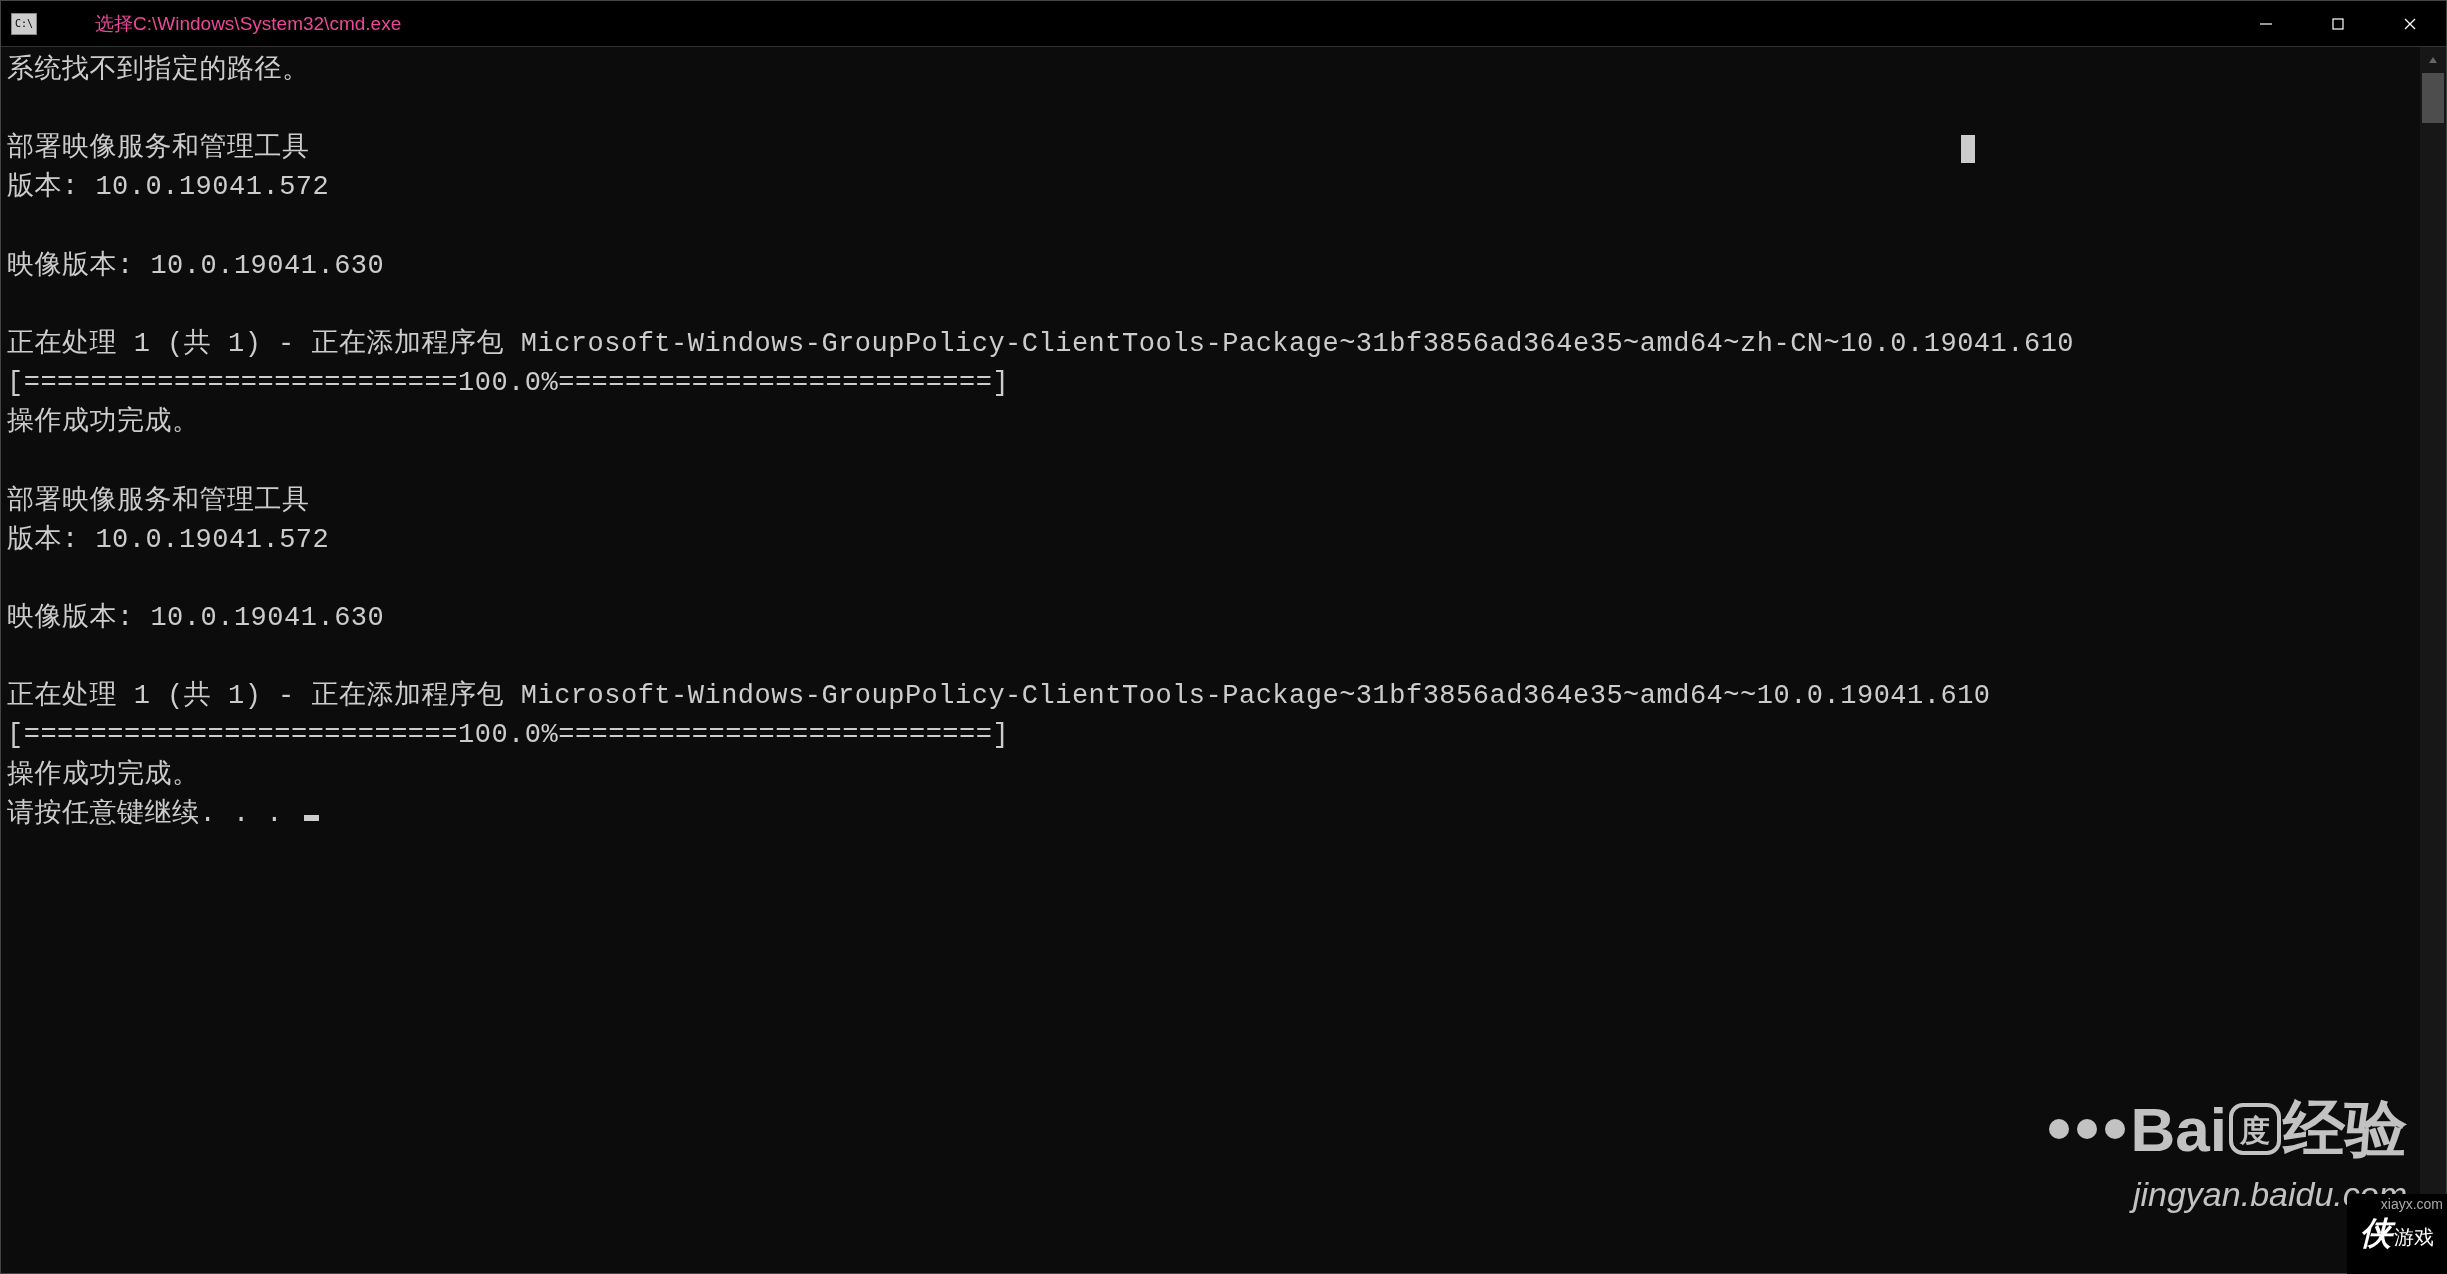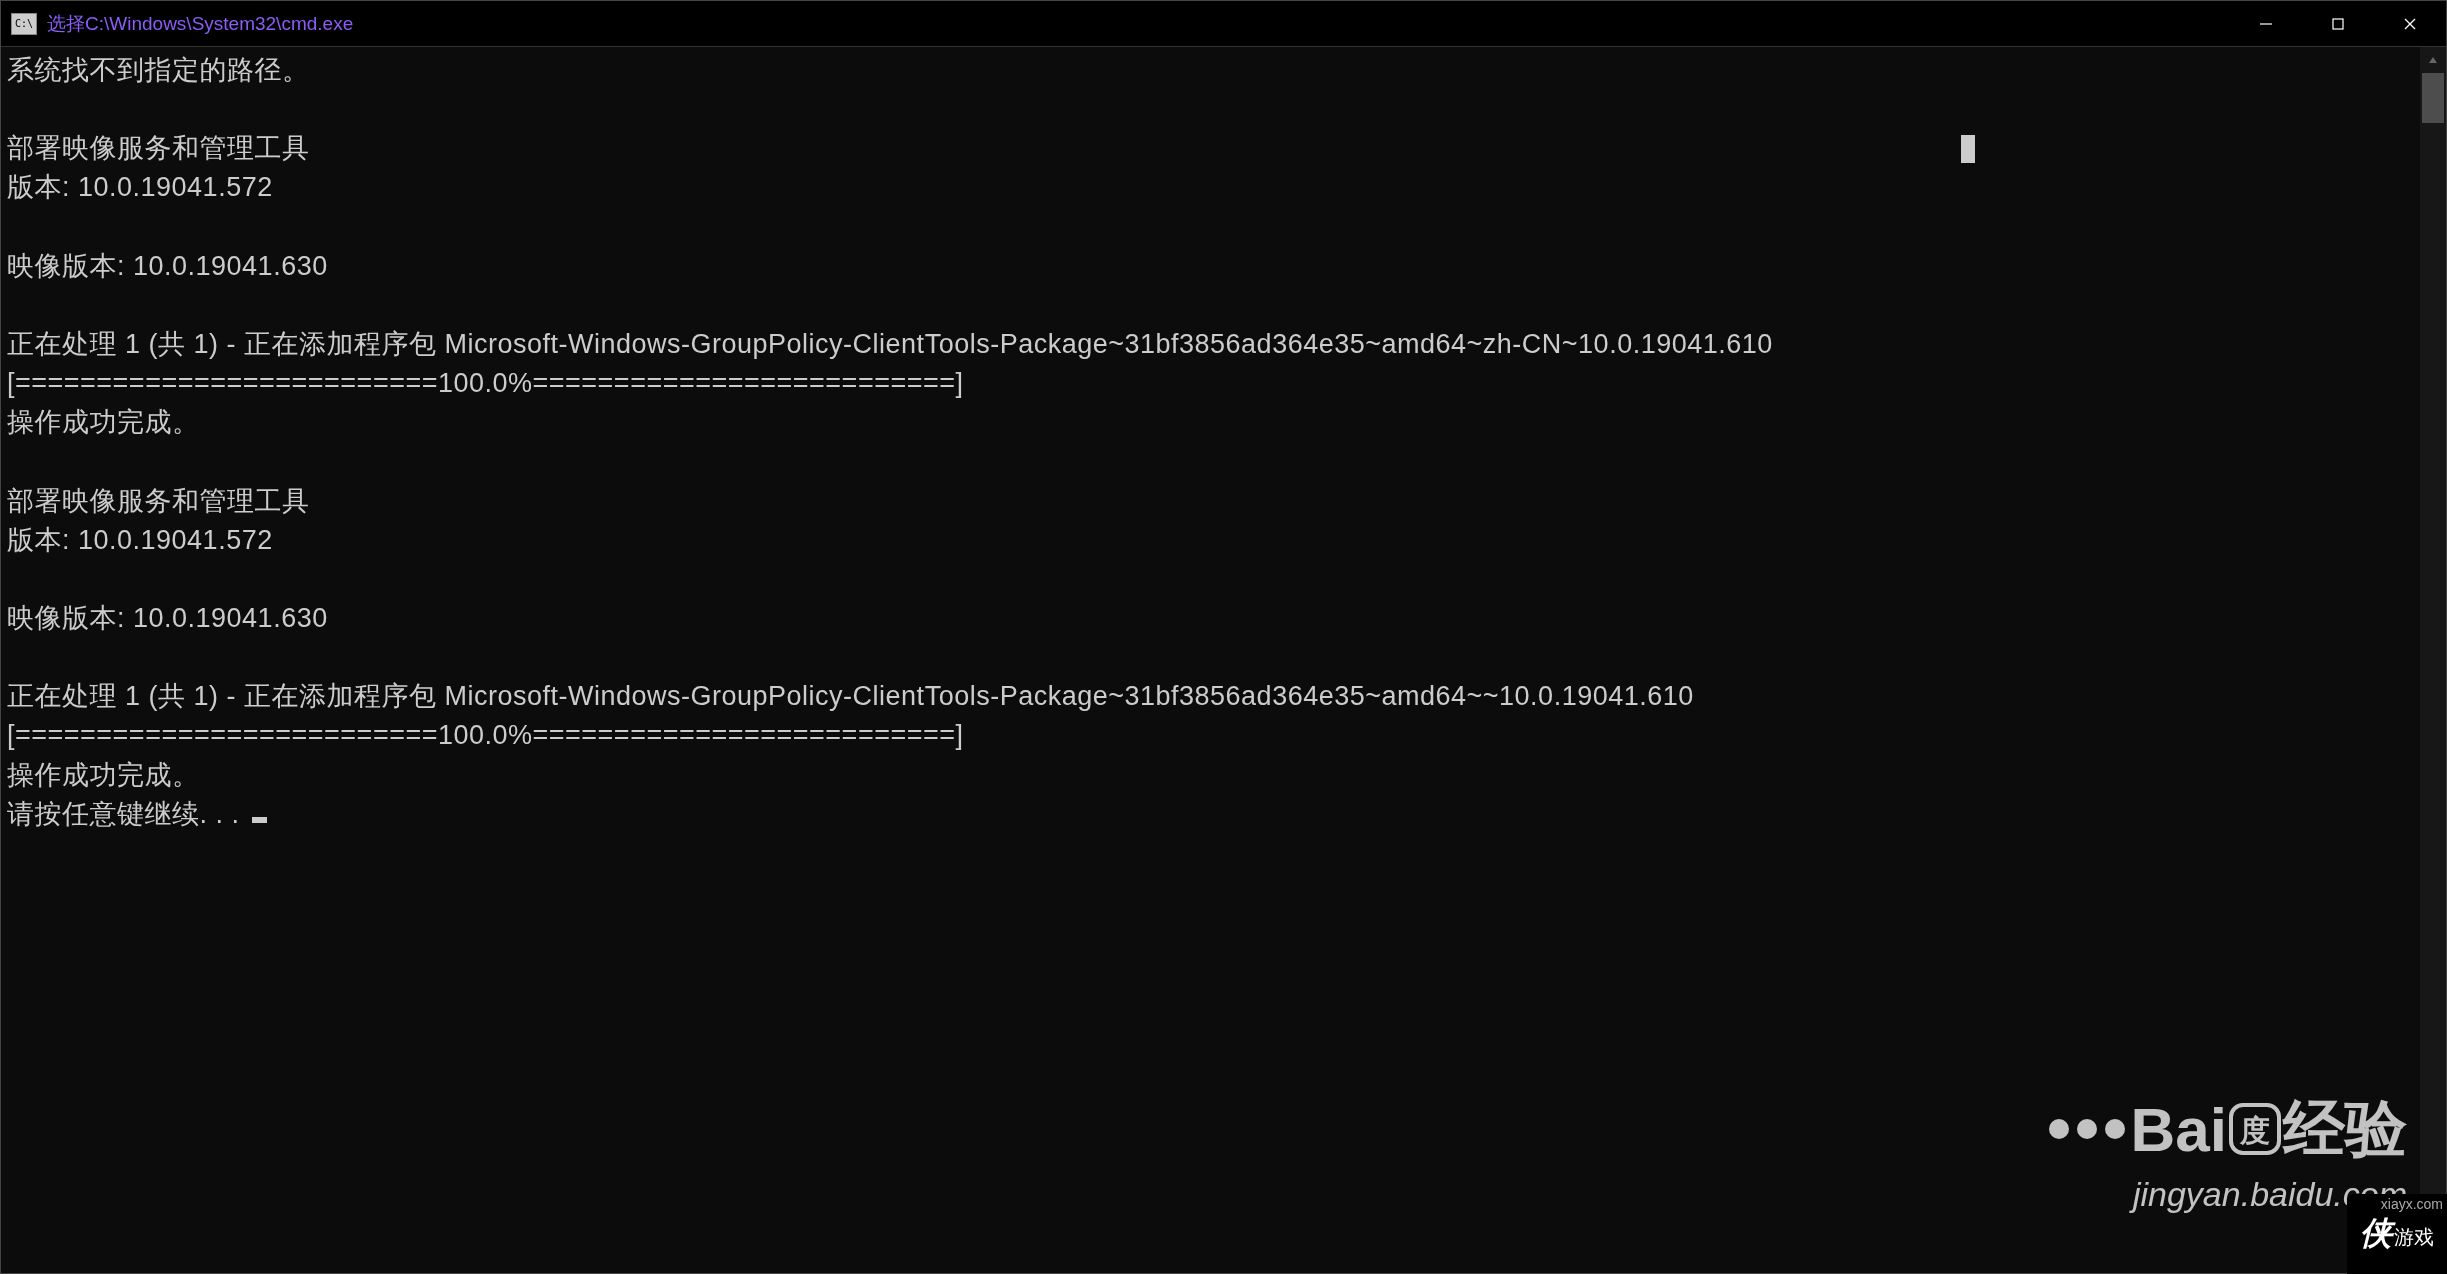--- a/index.html
+++ b/index.html
@@ -38,24 +38,25 @@
       margin-right: 10px;
       display: flex;
       align-items: center;
       justify-content: center;
       font-size: 10px;
       color: #000;
       font-family: monospace;
       border: 1px solid #888;
     }
     .titlebar-text {
-      color: #8b5cf6;
+      color: #ec4899;
       font-size: 19px;
       font-family: "Microsoft YaHei", Arial, sans-serif;
       flex: 1;
+      margin-left: 48px;
     }
     .titlebar-controls {
       display: flex;
       height: 100%;
     }
     .titlebar-btn {
       width: 72px;
       height: 100%;
       display: flex;
       align-items: center;
@@ -75,21 +76,21 @@
       background: #0c0c0c;
       position: relative;
       display: flex;
     }
     .terminal-content {
       flex: 1;
       padding: 4px 6px;
       color: #ccc;
       font-size: 27px;
       line-height: 1.45;
-      font-family: Liberation Sans, sans-serif;
+      font-family: Liberation Mono, monospace;
       white-space: pre-wrap;
       word-break: break-all;
       letter-spacing: 0.5px;
     }
     .line {
       display: block;
     }
     .cursor {
       display: inline-block;
       width: 15px;

